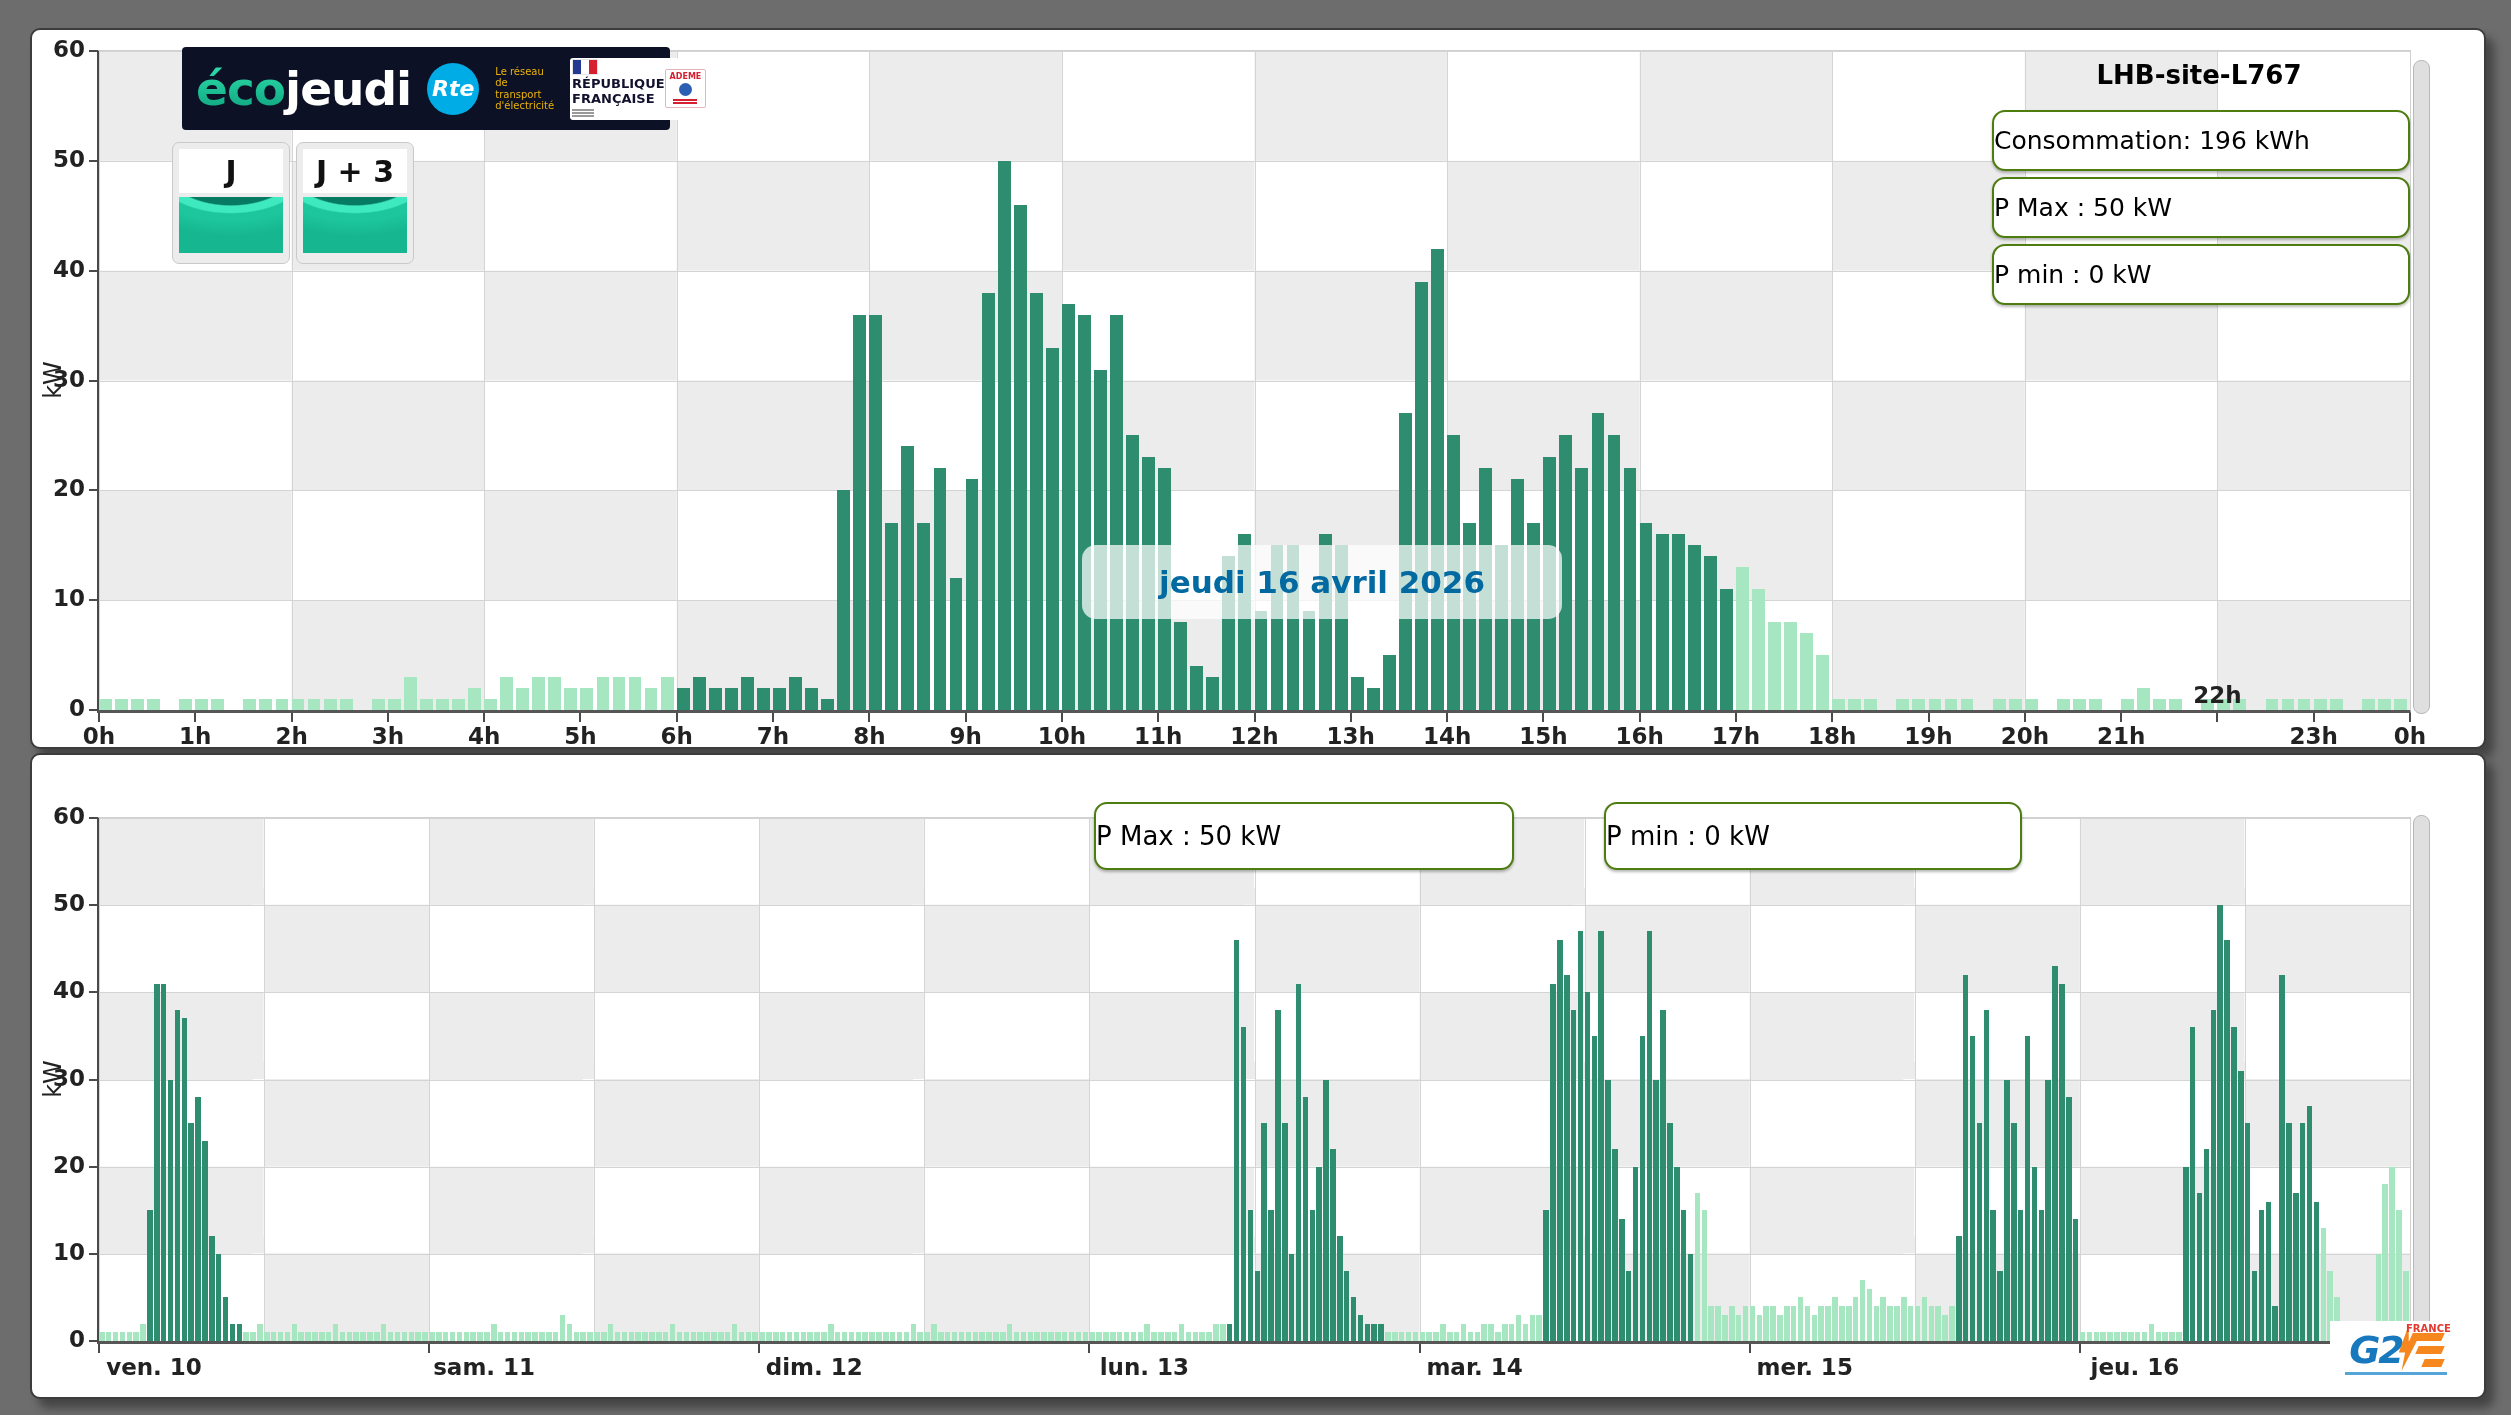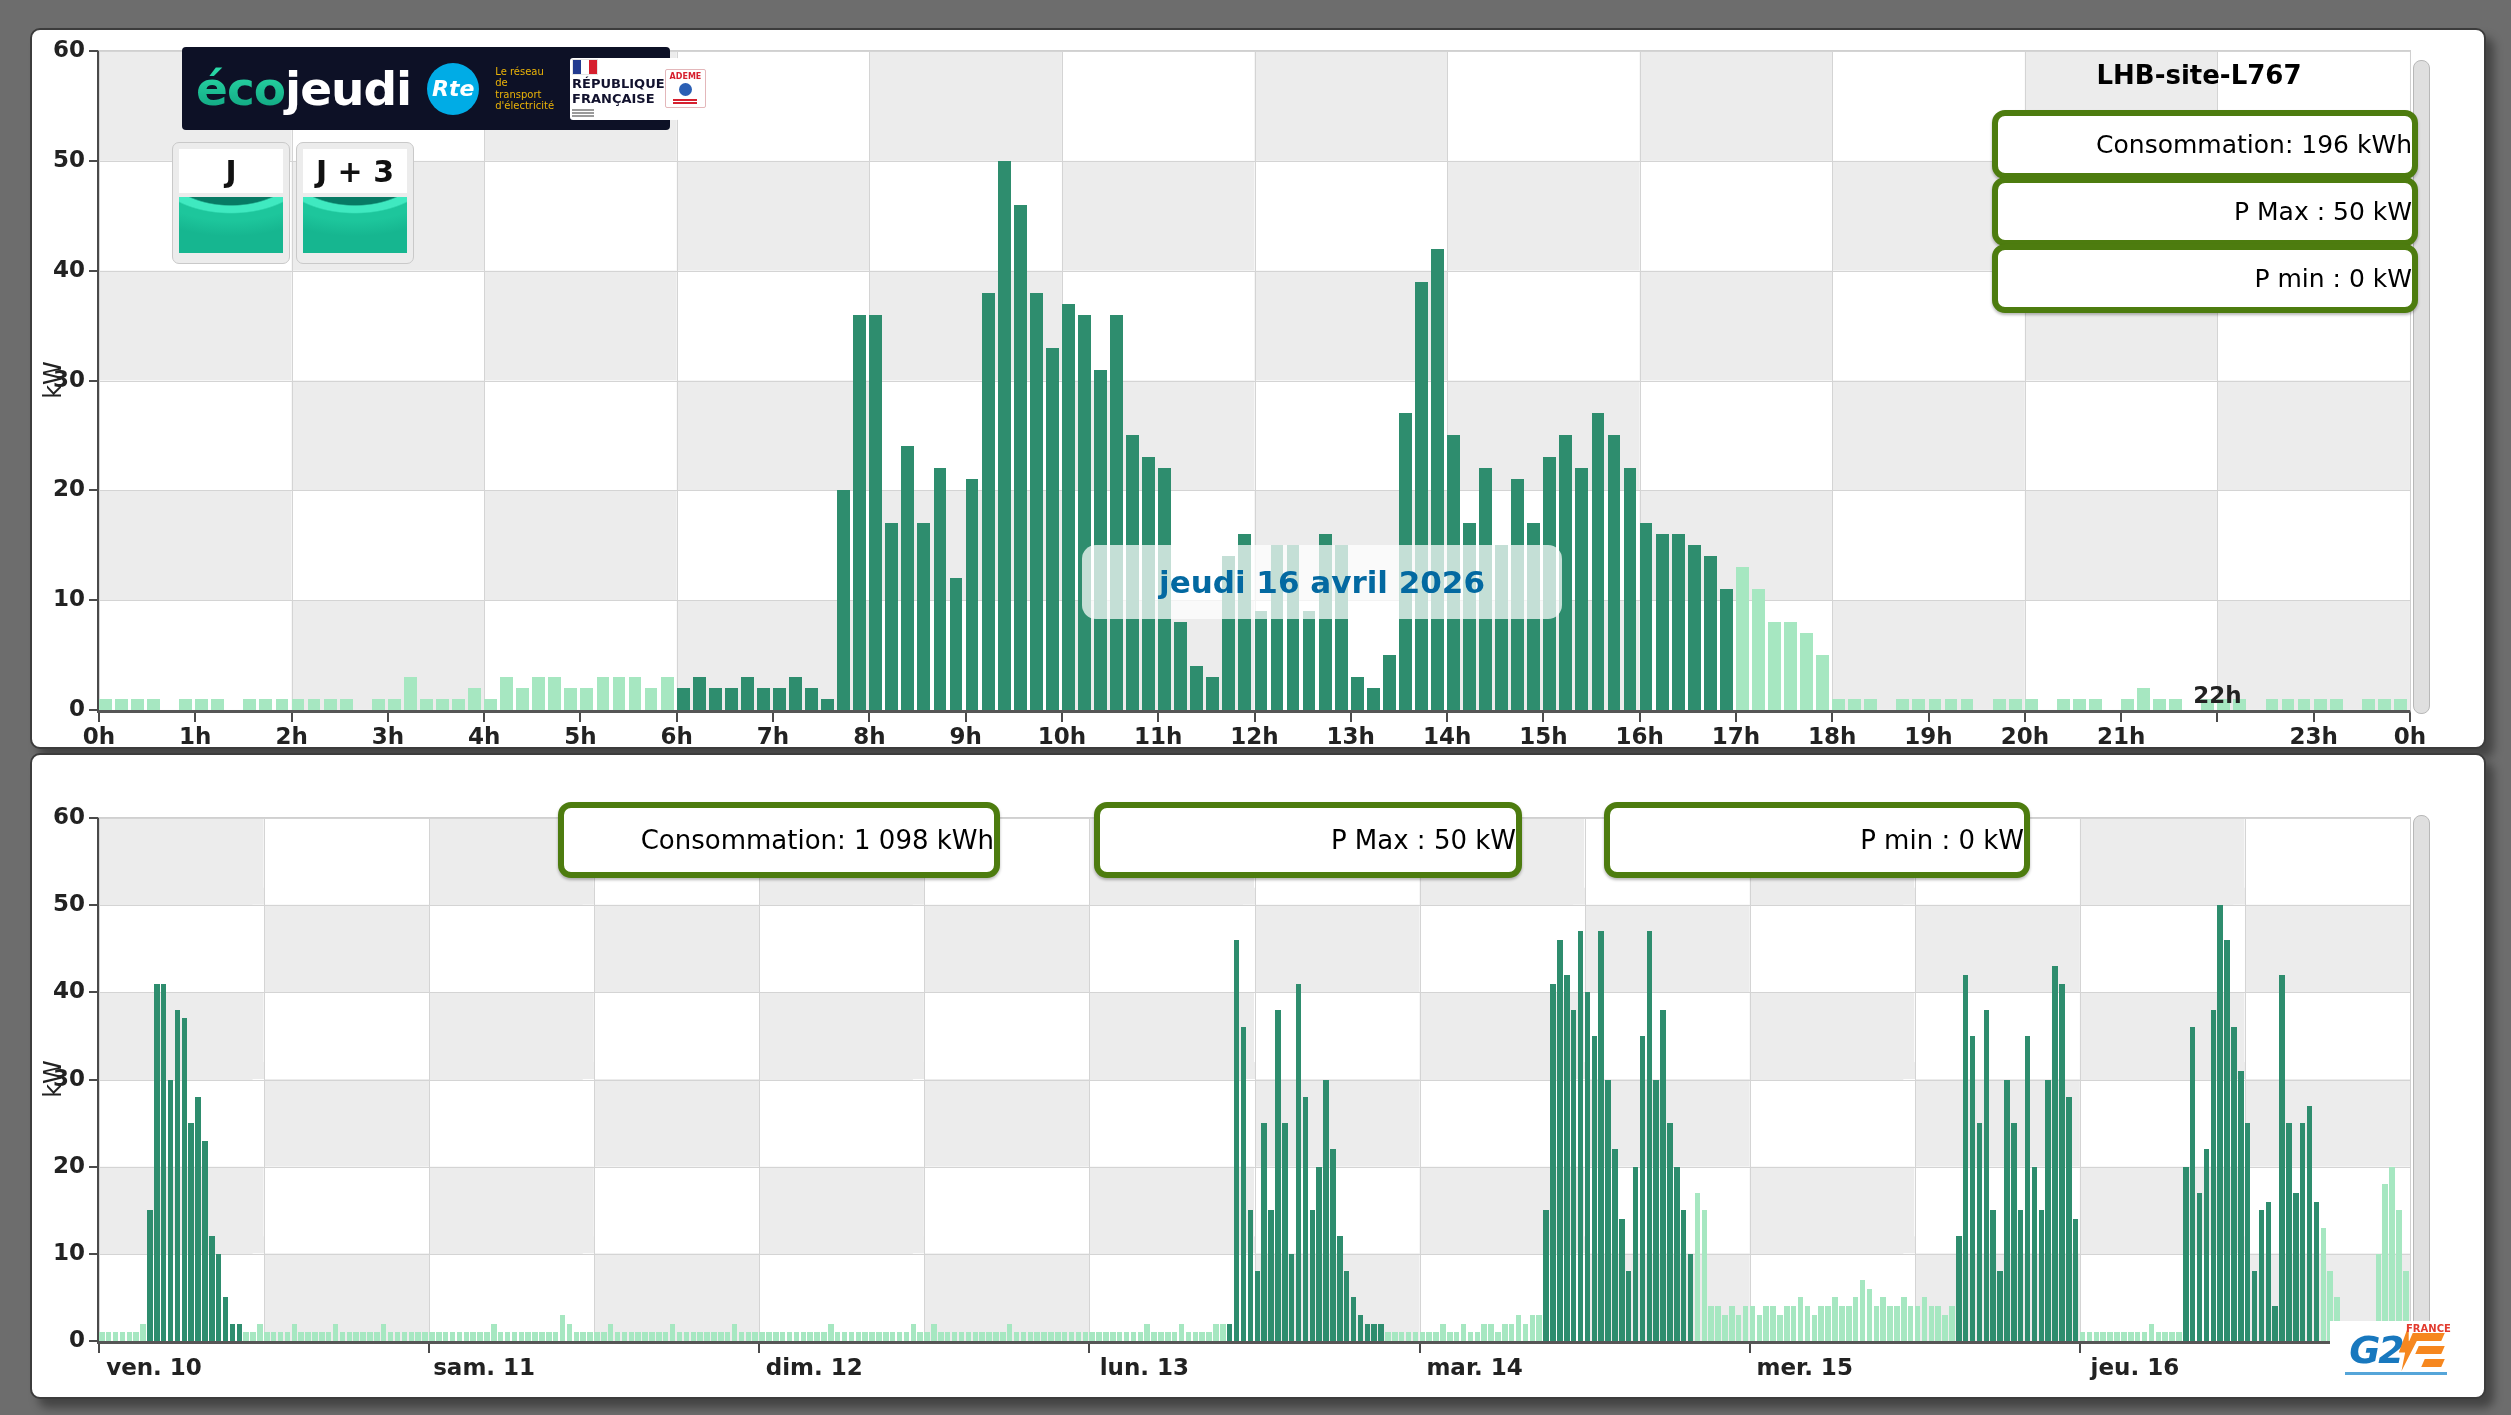--- a/index.html
+++ b/index.html
@@ -83,22 +83,22 @@
     padding:6px;box-sizing:border-box;cursor:pointer}
   .day-tab-label{background:#ffffff;height:44px;display:flex;align-items:center;justify-content:center;
     font-size:30px;font-weight:700;color:#111}
   .day-tab-art{height:56px;margin-top:4px;
     background:radial-gradient(115% 125% at 50% -55%,#077a64 0 55%,#3fe9c0 57% 66%,#1dc69c 68% 78%,#16b690 100%)}
 
   
   .site-title{position:absolute;left:1960px;top:30px;width:414px;text-align:center;
     font-size:26px;font-weight:700;color:#000;z-index:6}
   .stat-box{
-    position:absolute;background:#ffffff;border:6px solid #4d7c0f;border-radius:13px;z-index:6;
-    display:flex;align-items:center;justify-content:flex-end;font-size:25px;color:#000;
+    position:absolute;background:#ffffff;border:2px solid #4d7c0f;border-radius:13px;z-index:6;
+    display:flex;align-items:center;justify-content:flex-start;font-size:25px;color:#000;
     box-shadow:0 2px 3px rgba(0,0,0,.28);
   }
   #panel-top .stat-box{left:1960px;width:414px;height:57px}
   #stat-t1{top:80px}#stat-t2{top:147px}#stat-t3{top:214px}
   #stat-b1{left:526px;top:47px;width:430px;height:64px;font-size:26px}
   #stat-b2{left:1062px;top:47px;width:416px;height:64px;font-size:26px}
   #stat-b3{left:1572px;top:47px;width:414px;height:64px;font-size:26px}
 
   .date-chip{
     position:absolute;left:1050px;top:515px;width:480px;height:74px;z-index:4;
@@ -729,23 +729,20 @@
         <div class="bar light" style="left: 97.9167%; width: 0.238095%; height: 1.66667%;"></div>
         <div class="bar light" style="left: 98.2143%; width: 0.238095%; height: 1.66667%;"></div>
         <div class="bar light" style="left: 98.5119%; width: 0.238095%; height: 16.6667%;"></div>
         <div class="bar light" style="left: 98.8095%; width: 0.238095%; height: 30%;"></div>
         <div class="bar light" style="left: 99.1071%; width: 0.238095%; height: 33.3333%;"></div>
         <div class="bar light" style="left: 99.4048%; width: 0.238095%; height: 25%;"></div>
         <div class="bar light" style="left: 99.7024%; width: 0.238095%; height: 13.3333%;"></div>
       </div>
   </div>
 
-  <div class="stat-box" id="stat-b1">
-      <span>Consommation: 1 098 kWh</span>
-    </div>
   <div class="stat-box" id="stat-b2">
       <span>P Max :  50 kW</span>
     </div>
   <div class="stat-box" id="stat-b3">
       <span>P min : 0 kW</span>
     </div>
 
   <div class="g2e-logo">
     <div class="g2e-row">
       <span class="g2e-text">G2</span>

